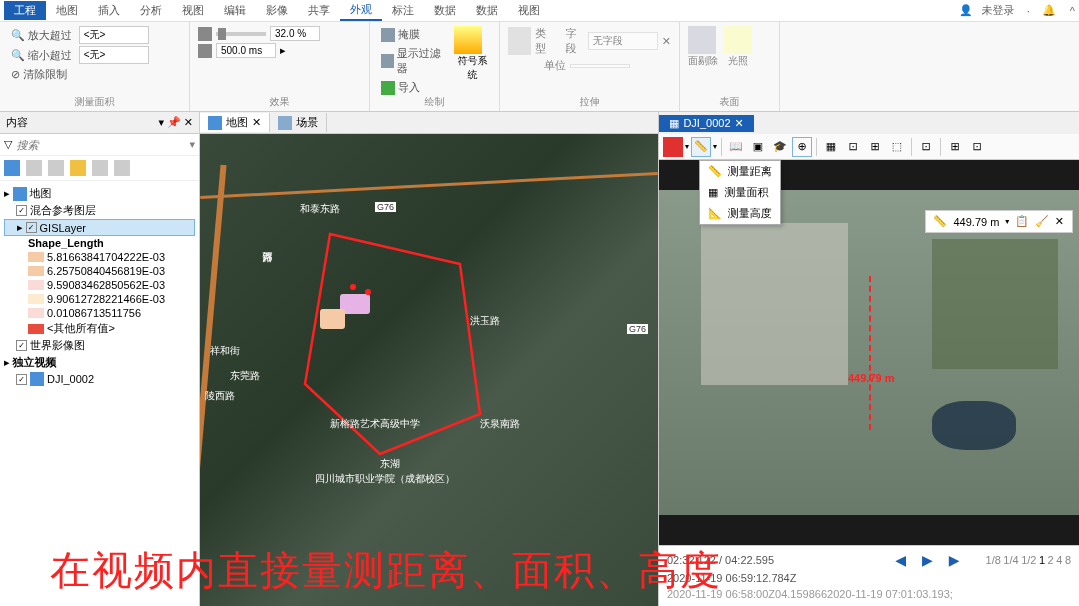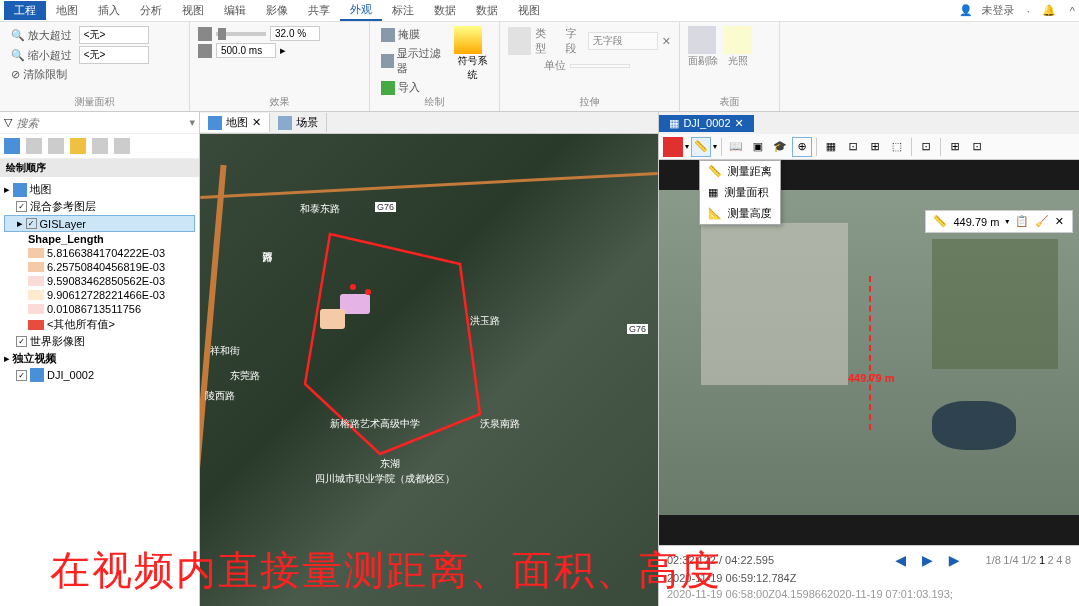--- a/index.html
+++ b/index.html
@@ -179,34 +179,37 @@
           <div class="bigico" style="background:#ffa"></div>
           <div style="font-size:10px">光照</div>
         </div>
     </div>
     <div class="glabel">表面</div>
   </div>
 </div>
 
 <div class="main">
   <div class="sidebar">
+    <div class="panel-hdr">
+        <span>内容</span>
+        <span><span>▾</span> <span>📌</span> <span>✕</span></span>
+      </div>
     <div class="search">
         <span>▽</span>
         <input placeholder="搜索" style="">
         <span style="opacity:.5">▾</span>
       </div>
     <div class="tbar">
       <span class="ti" style="background:#4a90d9"></span>
       <span class="ti" style="background:#ccc"></span>
       <span class="ti" style="background:#ccc"></span>
       <span class="ti" style="background:#f0c040"></span>
       <span class="ti" style="background:#ccc"></span>
       <span class="ti" style="background:#ccc"></span>
     </div>
-    <div class="sechdr">绘制顺序</div>
     <div class="tree">
       <div class="tnode">▸ <span class="ico" style="background:#4a90d9"></span><span>地图</span></div>
       <div class="tnode l1">
           <span class="chk">✓</span>
           <span>混合参考图层</span>
         </div>
       <div class="tnode l1 sel">▸ <span class="chk">✓</span><span>GISLayer</span></div>
       <div class="tnode l2">
           <b>Shape_Length</b>
         </div>

